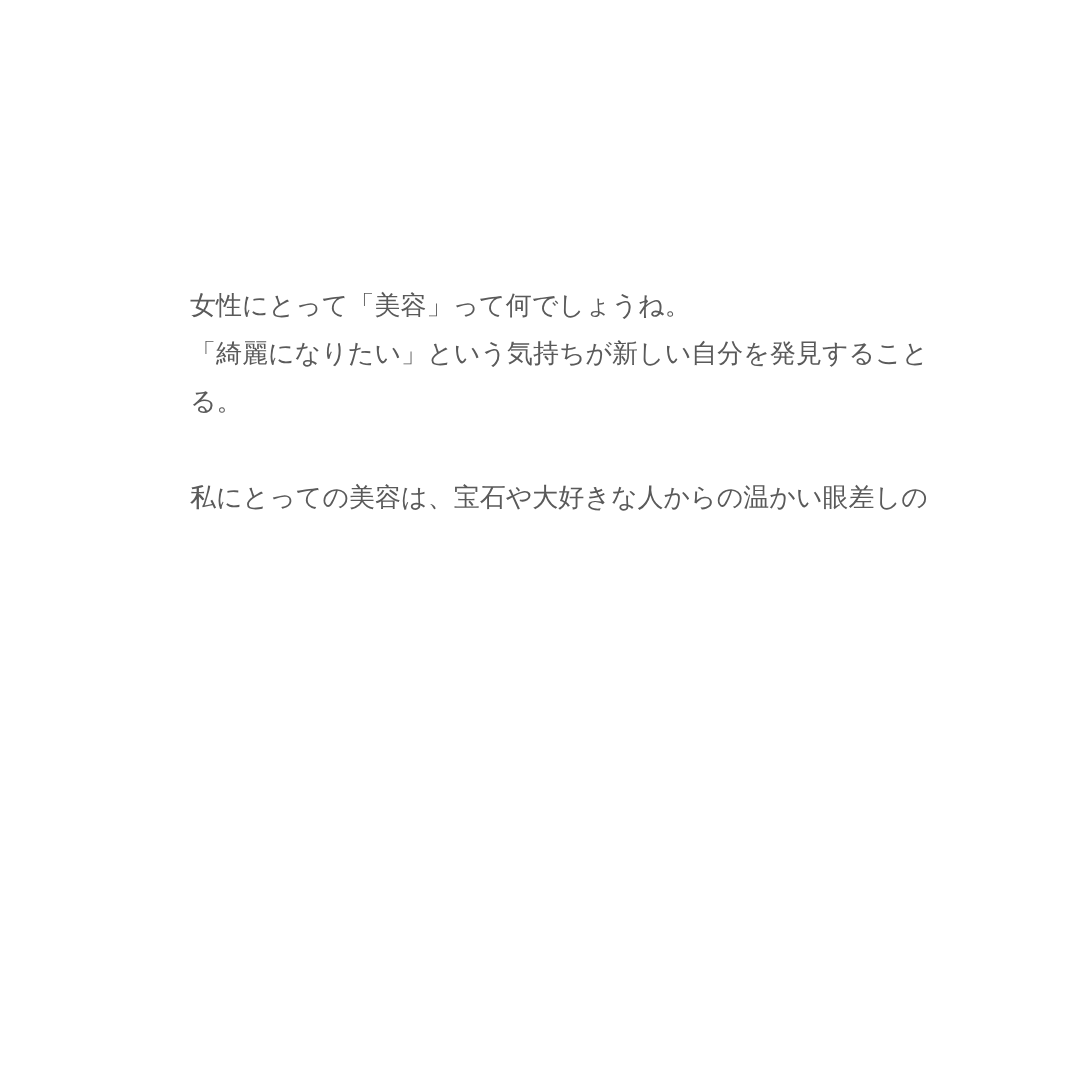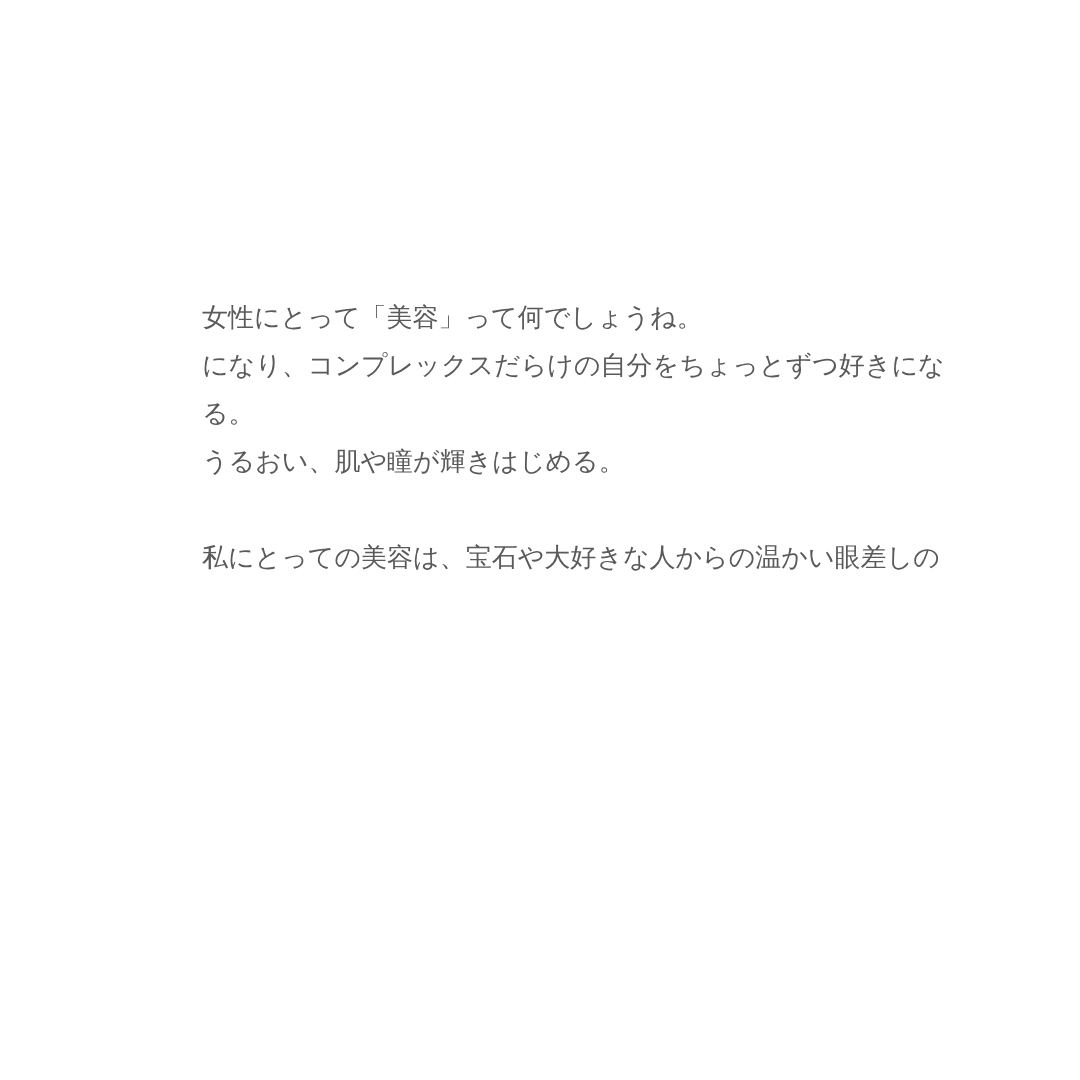--- a/index.html
+++ b/index.html
@@ -25,43 +25,42 @@
     top: 277px;
     width: 740px;
     color: #5a5a5a;
     font-size: 26px;
     line-height: 48px;
     letter-spacing: 0px;
     font-weight: 400;
     -webkit-font-smoothing: antialiased;
   }
   .para {
-    margin: 16px;
+    margin: 4px;
     padding: 0;
   }
   .para + .para {
     margin-top: 48px; 
     text-align: center;
   }
   .text-line {
     white-space: nowrap;
     height: 48px;
   }
 </style>
 </head>
 <body style="background: rgb(255, 255, 255);">
 
 <div class="page">
   <div class="text-block" style="color: rgb(90, 90, 90);">
 
     <div class="para">
       <div class="text-line">女性にとって「美容」って何でしょうね。</div>
-      <div class="text-line">になり、コンプレックスだらけの自分をちょっとずつ好きにな</div>
+      <div class="text-line">「綺麗になりたい」という気持ちが新しい自分を発見すること</div>
       <div class="text-line">る。</div>
-      <div class="text-line">うるおい、肌や瞳が輝きはじめる。</div>
     </div>
 
     <div class="para">
       <div class="text-line">私にとっての美容は、宝石や大好きな人からの温かい眼差しの</div>
     </div>
 
   </div>
 </div>
 
 </body></html>

